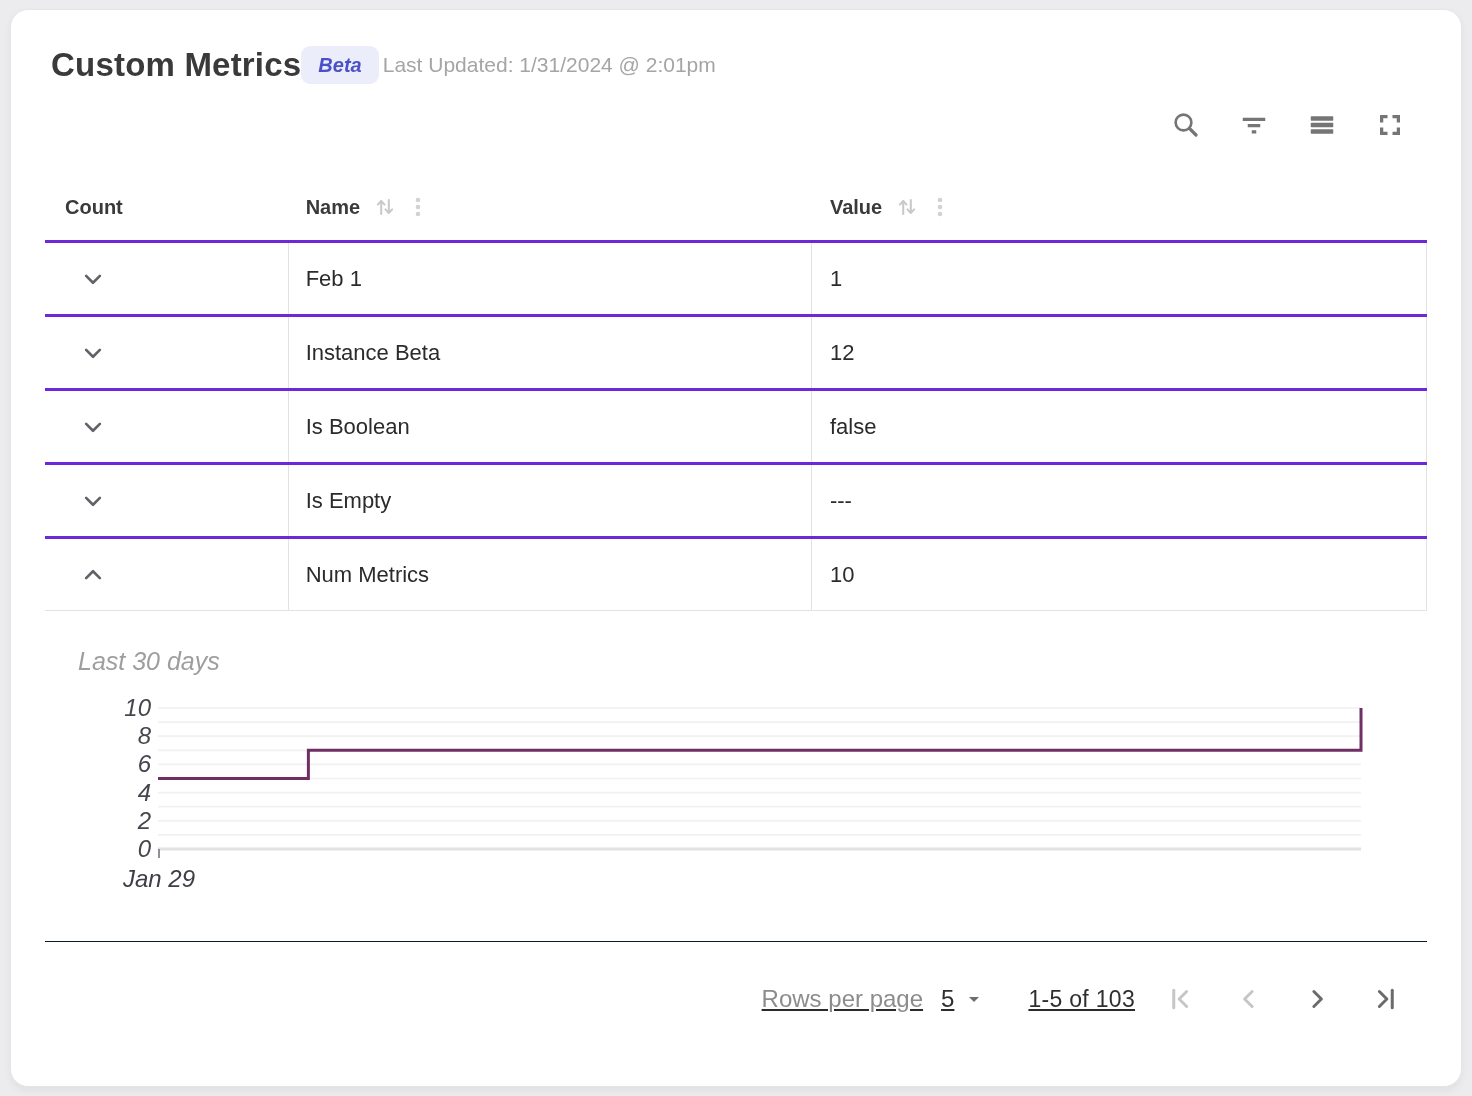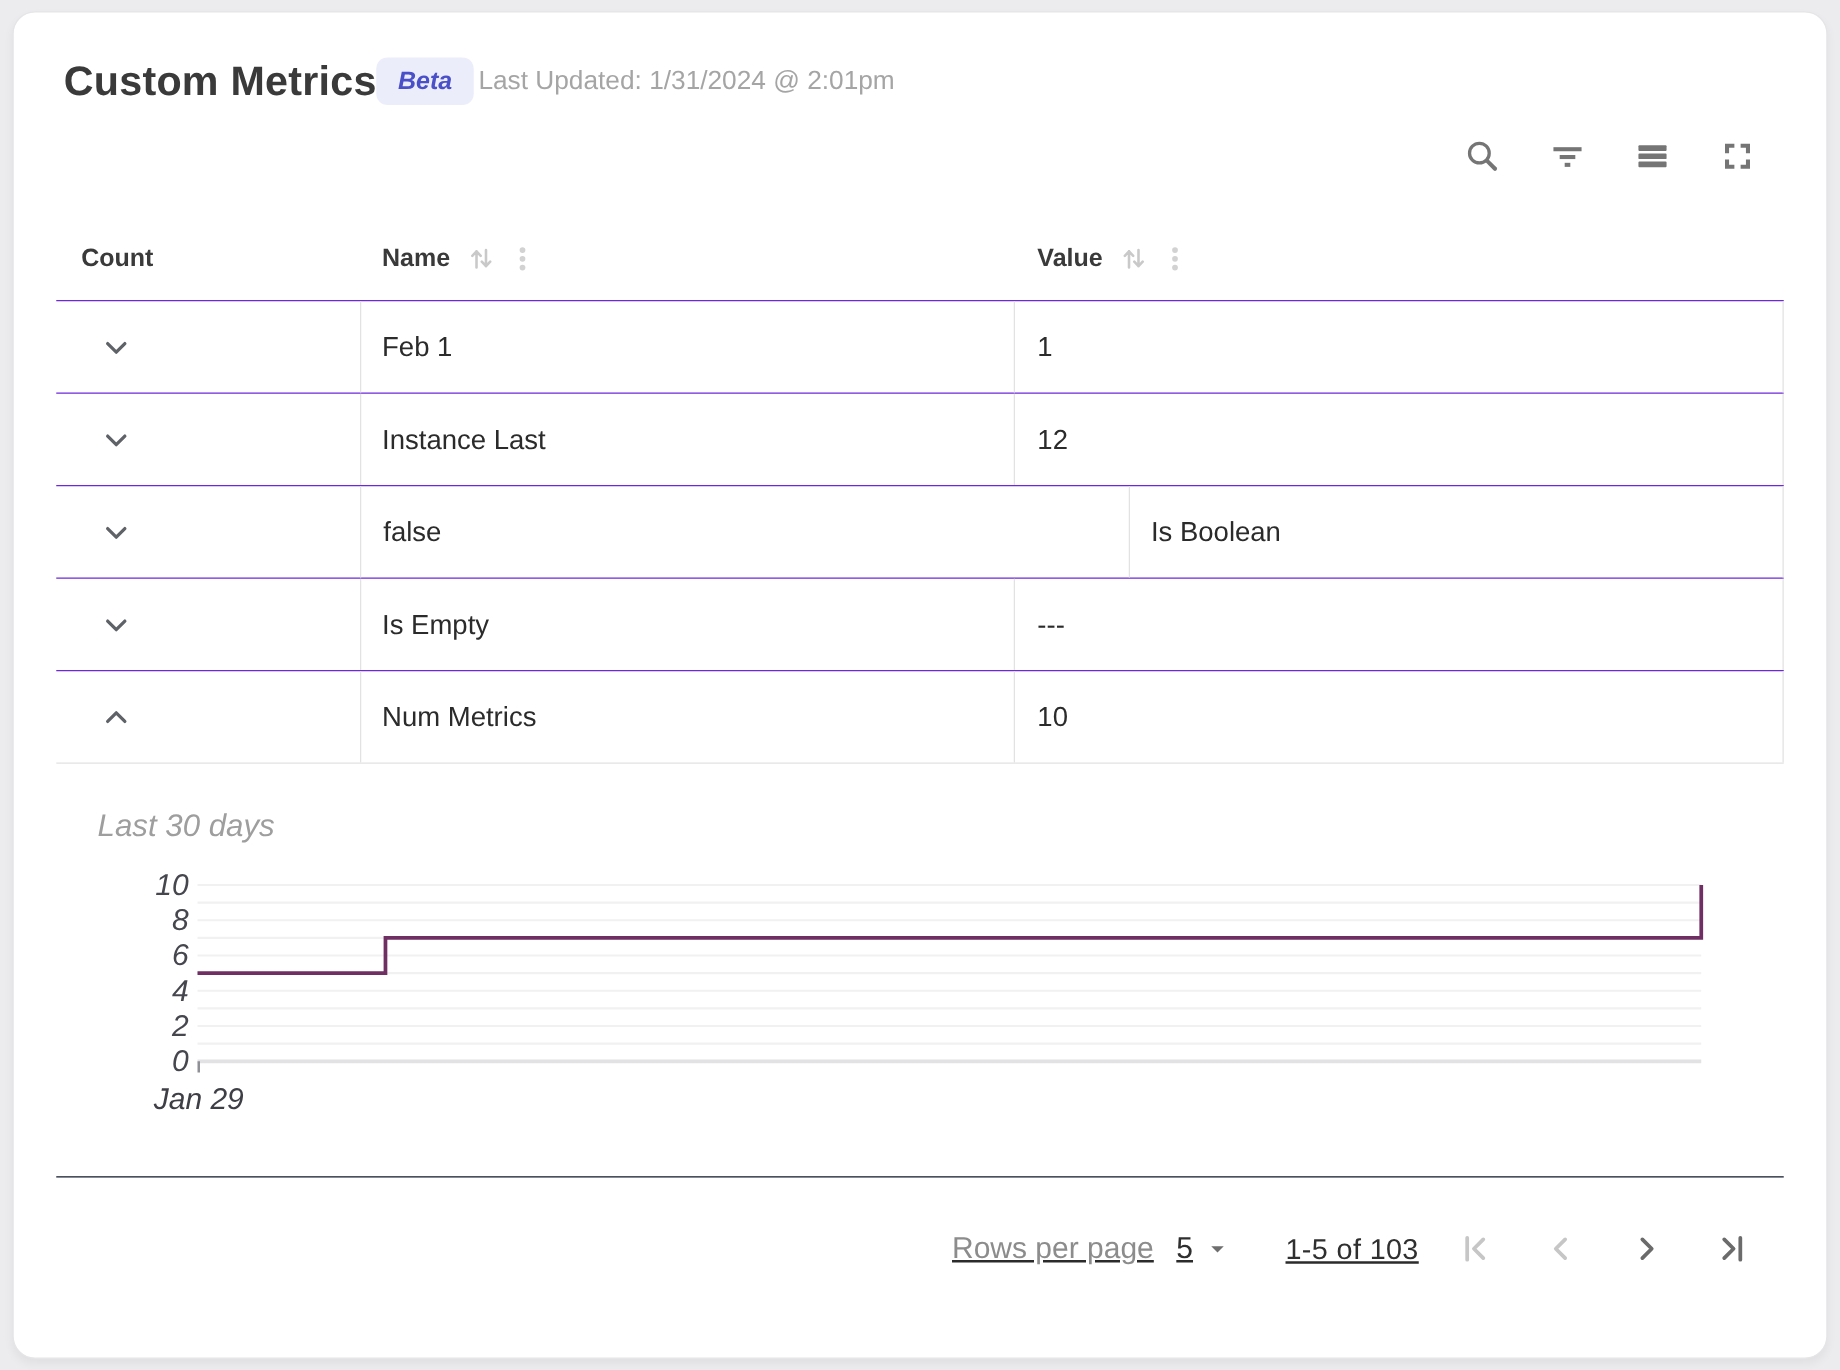--- a/index.html
+++ b/index.html
@@ -29,21 +29,21 @@
   
   .table { margin:26px 34px 0 34px; }
   .thead { display:flex; height:66px; align-items:center; }
   .th { font-size:20px; font-weight:700; color:#3a3a3a; display:flex; align-items:center; }
   .col-expand { width:244px; padding-left:20px; }
   .col-name   { width:524px; padding-left:17px; }
   .col-value  { width:616px; padding-left:18px; }
   .sort-icon { margin-left:12px; color:#c9c9c9; cursor:pointer; display:flex; }
   .dots-icon { margin-left:8px; color:#d2d2d2; cursor:pointer; display:flex; }
   .tbody { border-bottom:1px solid #e2e2e2; }
-  .trow { display:flex; height:74px; border-top:1px solid #6d28d9; }
+  .trow { display:flex; height:74px; border-top:3px solid #6d28d9; }
   .td { display:flex; align-items:center; font-size:22px; color:#2b2b2b; border-right:1px solid #e2e2e2; height:100%; }
   .expand-btn { background:none; border:none; padding:0; margin-left:11px; cursor:pointer;
                 color:#5f6368; display:flex; align-items:center; justify-content:center; width:34px; height:34px; }
   .expand-btn.up svg { transform:rotate(180deg); }
   
   .detail { height:330px;font-style:italic; }
   .chart-title { font-size:25px; color:#9e9e9e; padding:36px 0 0 33px; }
   .chart-svg { display:block; margin:22px 0 0 60px; }
   .ytick { font-size:24px; fill:#46464e; font-family:"Liberation Sans","DejaVu Sans",sans-serif; }
   .xtick { font-size:24px; fill:#3e3e46; font-family:"Liberation Sans","DejaVu Sans",sans-serif; }
@@ -171,42 +171,42 @@
         <div class="td col-expand" style="padding-left:20px">
           <button class="expand-btn">
             <span style="display:flex">
               <svg width="30" height="30" viewBox="0 0 24 24" fill="none" stroke="currentColor" stroke-width="2.1" stroke-linecap="round" stroke-linejoin="round">
                   <path d="M6.5 9.5 12 15l5.5-5.5"></path>
                 </svg>
             </span>
           </button>
         </div>
         <div class="td col-name">
-            <span>Instance Last</span>
+            <span>Instance Beta</span>
           </div>
         <div class="td col-value">
             <span>12</span>
           </div>
       </div>
 
       <div class="trow">
         <div class="td col-expand" style="padding-left:20px">
           <button class="expand-btn">
             <span style="display:flex">
               <svg width="30" height="30" viewBox="0 0 24 24" fill="none" stroke="currentColor" stroke-width="2.1" stroke-linecap="round" stroke-linejoin="round">
                   <path d="M6.5 9.5 12 15l5.5-5.5"></path>
                 </svg>
             </span>
           </button>
         </div>
+        <div class="td col-name">
+            <span>Is Boolean</span>
+          </div>
         <div class="td col-value">
             <span>false</span>
-          </div>
-        <div class="td col-name">
-            <span>Is Boolean</span>
           </div>
       </div>
 
       <div class="trow">
         <div class="td col-expand" style="padding-left:20px">
           <button class="expand-btn">
             <span style="display:flex">
               <svg width="30" height="30" viewBox="0 0 24 24" fill="none" stroke="currentColor" stroke-width="2.1" stroke-linecap="round" stroke-linejoin="round">
                   <path d="M6.5 9.5 12 15l5.5-5.5"></path>
                 </svg>

